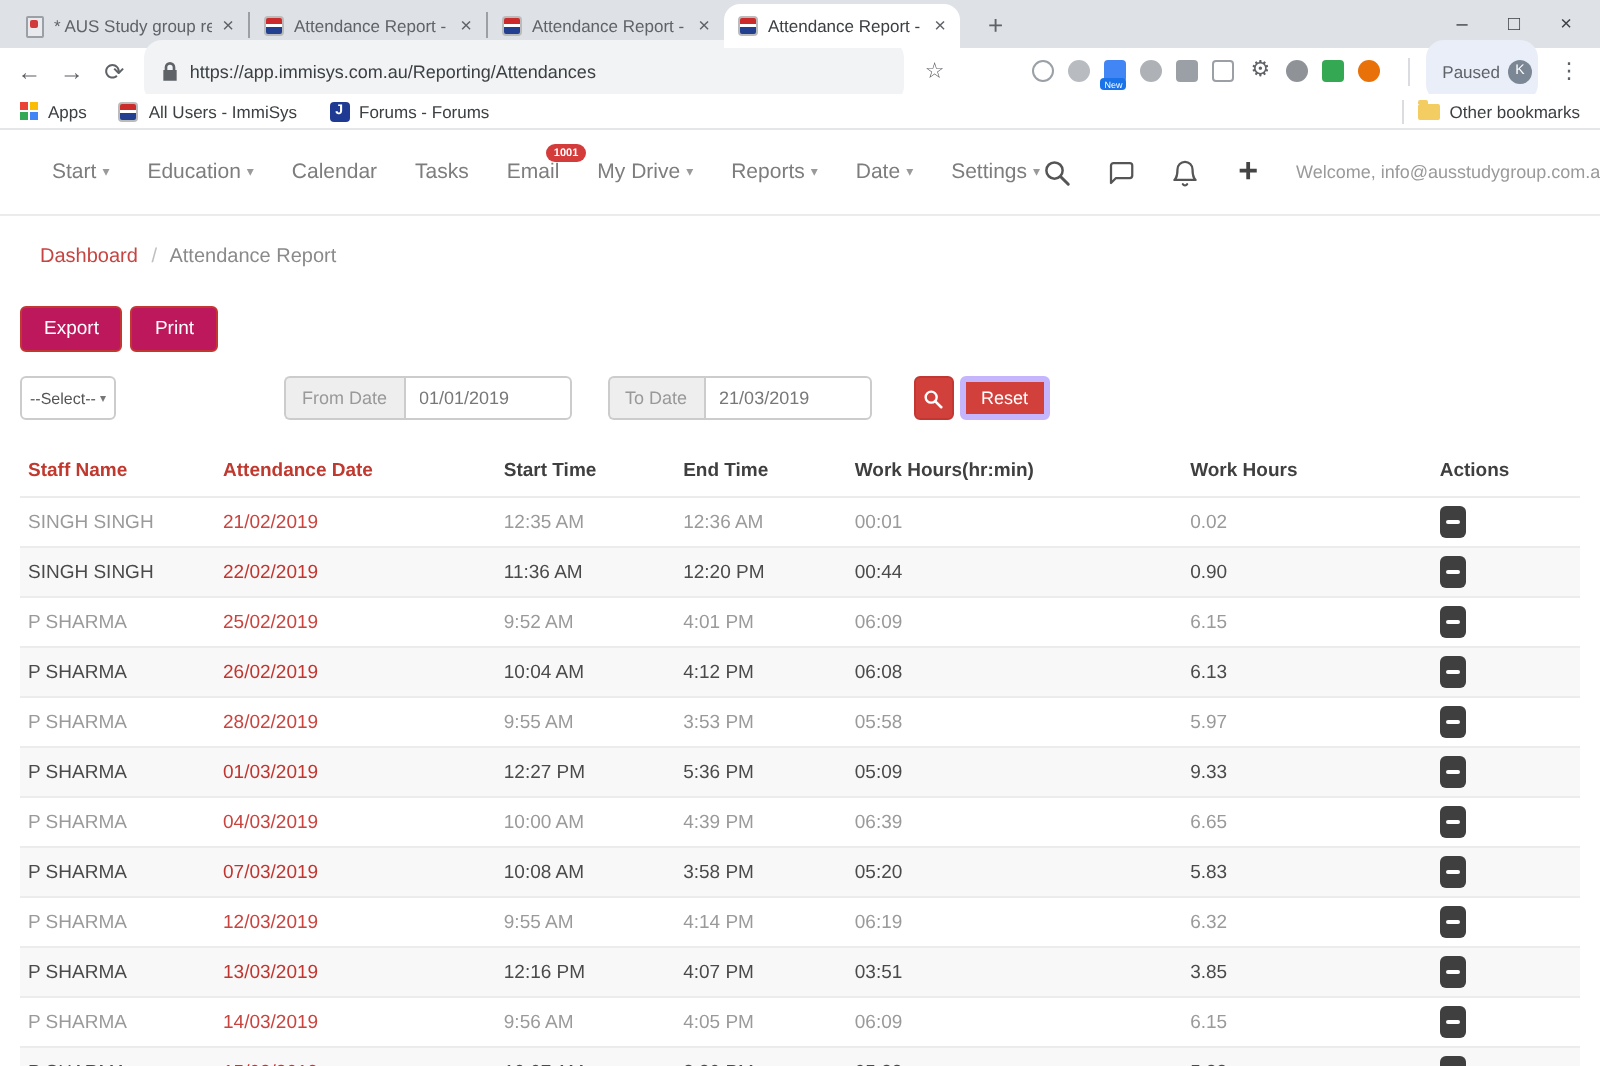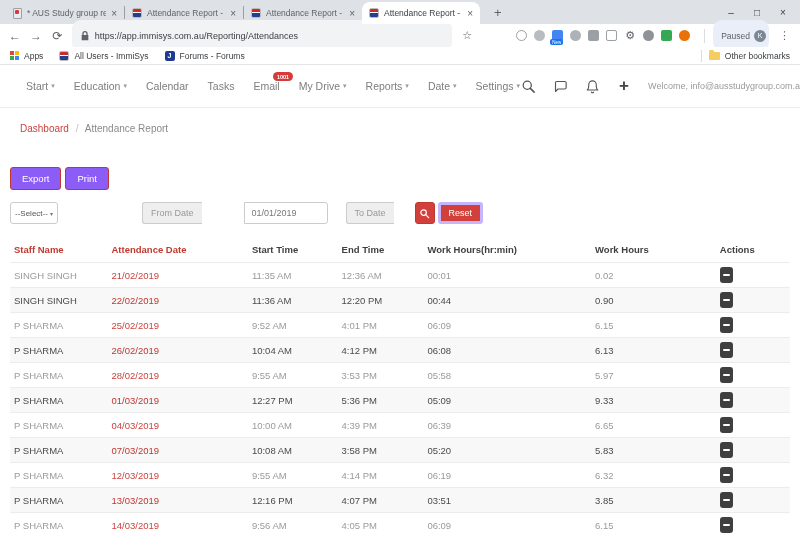--- a/index.html
+++ b/index.html
@@ -67,33 +67,33 @@
   .nav-item { font-size:10.5px; color:#7d7d7d; display:flex; align-items:center; gap:3px; position:relative; white-space:nowrap;justify-content:space-between; }
   .nav-caret { font-size:7px; color:#9a9a9a; }
   .email-badge { position:absolute; top:-8px; right:-13px; background:#d43b3b; color:#fff; font-size:5.5px; padding:1.5px 3.5px; border-radius:6px; font-weight:bold; }
   .header-right { margin-left:auto; display:flex; align-items:center; gap:16px; }
   .hicon { width:16px; height:16px; display:flex; align-items:center; justify-content:center; color:#555; }
   .hplus { font-size:17px; color:#444; font-weight:bold; line-height:14px; }
   .welcome { font-size:9px; color:#9a9a9a; display:flex; align-items:center; gap:4px; white-space:nowrap; }
 
   
   .content { flex:1; display:flex; flex-direction:column; background:#fff; }
-  .breadcrumb { margin:15px 0 14px 20px; font-size:10px; }
+  .breadcrumb { margin:15px 0 0 20px; font-size:10px; }
   .breadcrumb .bc-home { color:#c64441; }
   .breadcrumb .bc-sep { color:#c0c0c0; margin:0 4px; }
   .breadcrumb .bc-cur { color:#8a8a8a; }
   .btn-row { margin:19px 0 0 10px; display:flex; gap:4px; }
-  .red-btn { background:#8b5cf6; color:#fff; border:1px solid #c23732; border-radius:3px; font-size:9.5px; padding:5px 11px; font-family:inherit; }
+  .red-btn { background:#be185d; color:#fff; border:1px solid #c23732; border-radius:3px; font-size:9.5px; padding:5px 11px; font-family:inherit; }
   .filter-row { margin:12px 10px 0 10px; display:flex; align-items:stretch; height:22px; }
   .select-box { width:48px; border:1px solid #ccc; border-radius:3px; background:#fff; display:flex; align-items:center; justify-content:space-between; padding:0 4px; font-size:8px; color:#555; }
   .select-caret { font-size:6px; color:#777; }
   .date-group { display:flex; margin-left:84px; }
   .date-group.second { margin-left:18px; }
   .addon { background:#eee; border:1px solid #ccc; border-right:none; border-radius:3px 0 0 3px; font-size:9px; color:#999; display:flex; align-items:center; padding:0 8px; }
-  .date-input { width:84px; border:1px solid #ccc; border-radius:0 3px 3px 0; font-size:9px; color:#777; padding:0 7px; font-family:inherit;margin-left:42px; }
+  .date-input { width:84px; border:1px solid #ccc; border-radius:0 3px 3px 0; font-size:9px; color:#777; padding:0 7px; font-family:inherit; }
   .search-btn { margin-left:21px; width:20px; background:#d2403b; border:1px solid #c23732; border-radius:3px; display:flex; align-items:center; justify-content:center; }
   .reset-btn { margin-left:3px; background:#d2403b; color:#fff; border:3px solid #c4b5fd; border-radius:3px; font-size:9px; padding:0 8px; font-family:inherit; }
 
   
   .table-wrap { margin:14px 10px 0 10px; }
   table { width:100%; border-collapse:collapse; table-layout:fixed; }
   th { text-align:left; font-size:9.5px; color:#3f3f3f; padding:6px 4px 7px 4px; font-weight:bold; }
   th.red { color:#c0392f; }
   col.c1{width:12.5%;} col.c2{width:18%;} col.c3{width:11.5%;} col.c4{width:11%;} col.c5{width:21.5%;} col.c6{width:16%;} col.c7{width:9.5%;}
   td { font-size:9.5px; color:#9a9a9a; padding:4px 4px; border-top:1px solid #ececec; height:22px; }
@@ -286,20 +286,21 @@
       <div class="select-box">
         <span>--Select--</span>
         <span class="select-caret">▾</span>
       </div>
       <div class="date-group">
         <span class="addon">From Date</span>
         <input class="date-input" type="text" value="01/01/2019" style="">
       </div>
       <div class="date-group second">
         <span class="addon">To Date</span>
+        <input class="date-input" type="text" value="21/03/2019" style="">
       </div>
       <button class="search-btn">
         <svg width="11" height="11" viewBox="0 0 24 24">
             <circle cx="10" cy="10" r="6" fill="none" stroke="#fff" stroke-width="2.6"></circle>
             <line x1="14.5" y1="14.5" x2="21" y2="21" stroke="#fff" stroke-width="2.8" stroke-linecap="round"></line>
           </svg>
       </button>
       <button class="reset-btn">Reset</button>
     </div>
 
@@ -322,21 +323,21 @@
             <th>End Time</th>
             <th>Work Hours(hr:min)</th>
             <th>Work Hours</th>
             <th>Actions</th>
           </tr>
         </thead>
         <tbody>
             <tr>
               <td>SINGH SINGH</td>
               <td class="date">21/02/2019</td>
-              <td>11:35 AM</td>
+              <td>12:35 AM</td>
               <td>12:36 AM</td>
               <td>00:01</td>
               <td>0.02</td>
               <td>
                 <button class="action-btn">
                   <span class="dash"></span>
                 </button>
               </td>
             </tr>
             <tr class="alt">

